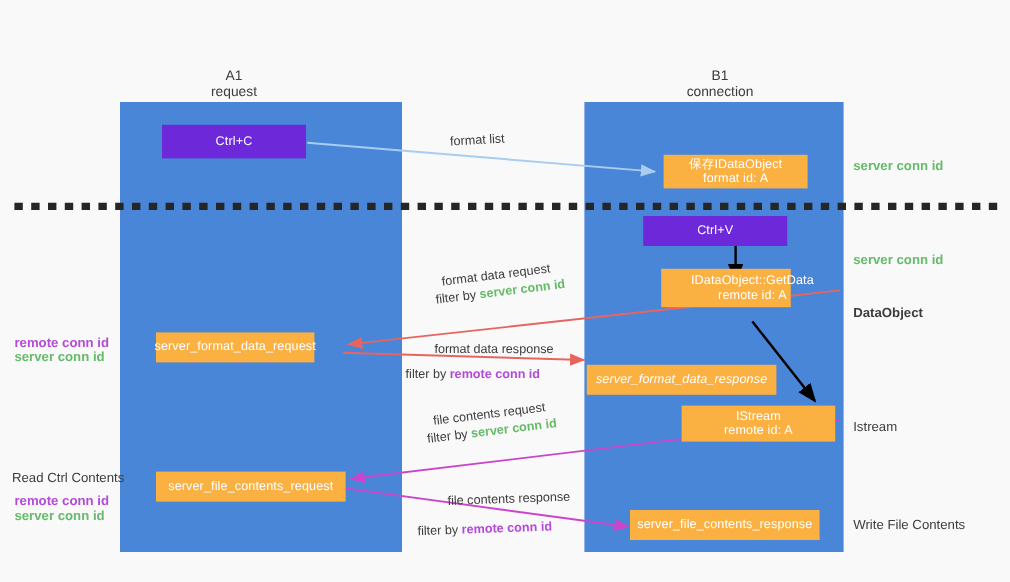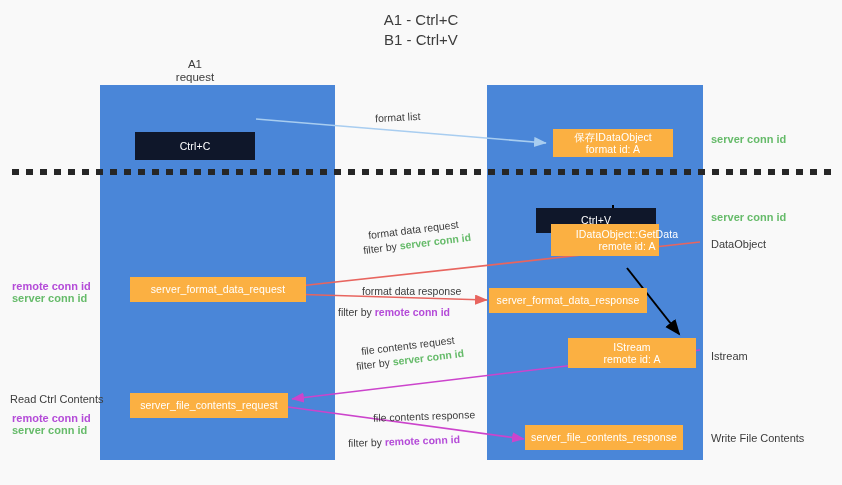--- a/index.html
+++ b/index.html
@@ -25,21 +25,21 @@
   }
 
   .lane{position:absolute;background:#4a86d8;}
 
   .box{
     position:absolute;box-sizing:border-box;
     display:flex;align-items:center;justify-content:center;
     text-align:center;color:#ffffff;font-size:10.5px;line-height:12.5px;
     white-space:pre-line;letter-spacing:.1px;
   }
-  .box.green{background:#0f172a;margin-top:28px;}
+  .box.green{background:#6d28d9;}
   .box.orange{background:#fbb042;}
 
   .sidelabel{
     position:absolute;font-size:11px;line-height:14px;white-space:pre-line;
   }
   .sidelabel.green{color:#66bb6a;font-weight:bold;}
   .sidelabel.purple{color:#b44bd8;font-weight:bold;}
   .sidelabel.dark{color:#3c3c3c;}
 
   .annot{
@@ -50,25 +50,25 @@
   .annot .p{color:#b44bd8;font-weight:bold;}
   .rot-up{transform-origin:left bottom;}
 
   svg.overlay{position:absolute;left:0;top:0;width:842px;height:485px;pointer-events:none;}
 </style>
 </head>
 <body>
 
 <div id="stage">
 
-  <div class="title">A1 - Ctrl+C
-B1 - Ctrl+V</div>
 
   <div class="col-head" style="left:120px;top:58px;width:150px;">A1
 request</div>
+  <div class="col-head" style="left:525px;top:58px;width:150px;">B1
+connection</div>
 
   <div class="lane" style="left:100px;top:85px;width:235px;height:375px;"></div>
   <div class="lane" style="left:487px;top:85px;width:216px;height:375px;"></div>
 
   <svg class="overlay" viewBox="0 0 842 485">
     <defs>
       <marker id="ah-blue" markerWidth="9" markerHeight="9" refX="7.5" refY="3.2" orient="auto">
         <path d="M0,0 L8,3.2 L0,6.4 Z" fill="#a8cdf0"></path>
       </marker>
       <marker id="ah-red" markerWidth="9" markerHeight="9" refX="7.5" refY="3.2" orient="auto">
@@ -105,31 +105,31 @@
 format id: A</div>
 
   <div class="box green" style="left:536px;top:180px;width:120px;height:25px;">Ctrl+V</div>
 
   <div class="box orange" style="left:551px;top:224px;width:108px;height:32px;padding-left:44px;">IDataObject::GetData
 remote id: A</div>
 
   <div class="box orange" style="left:568px;top:338px;width:128px;height:30px;">IStream
 remote id: A</div>
 
-  <div class="box orange" style="left:130px;top:277px;width:176px;height:25px;text-align:right;">server_format_data_request</div>
+  <div class="box orange" style="left:130px;top:277px;width:132px;height:25px;text-align:right;">server_format_data_request</div>
 
-  <div class="box orange" style="left:489px;top:288px;width:158px;height:25px;">server_format_data_response</div>
+  <div class="box orange" style="left:489px;top:304px;width:158px;height:25px;font-style:italic;">server_format_data_response</div>
 
   <div class="box orange" style="left:525px;top:425px;width:158px;height:25px;">server_file_contents_response</div>
 
   <div class="box orange" style="left:130px;top:393px;width:158px;height:25px;">server_file_contents_request</div>
 
   <div class="sidelabel green" style="left:711px;top:132px;">server conn id</div>
   <div class="sidelabel green" style="left:711px;top:210px;">server conn id</div>
-  <div class="sidelabel dark" style="left:711px;top:237px;">DataObject</div>
+  <div class="sidelabel dark" style="left:711px;top:254px;font-weight:bold;">DataObject</div>
   <div class="sidelabel dark" style="left:711px;top:349px;">Istream</div>
   <div class="sidelabel dark" style="left:711px;top:431px;">Write File Contents</div>
 
   <div class="sidelabel purple" style="left:12px;top:279px;">remote conn id</div>
   <div class="sidelabel green" style="left:12px;top:291px;">server conn id</div>
 
   <div class="sidelabel dark" style="left:10px;top:392px;">Read Ctrl Contents</div>
   <div class="sidelabel purple" style="left:12px;top:411px;">remote conn id</div>
   <div class="sidelabel green" style="left:12px;top:423px;">server conn id</div>
 

